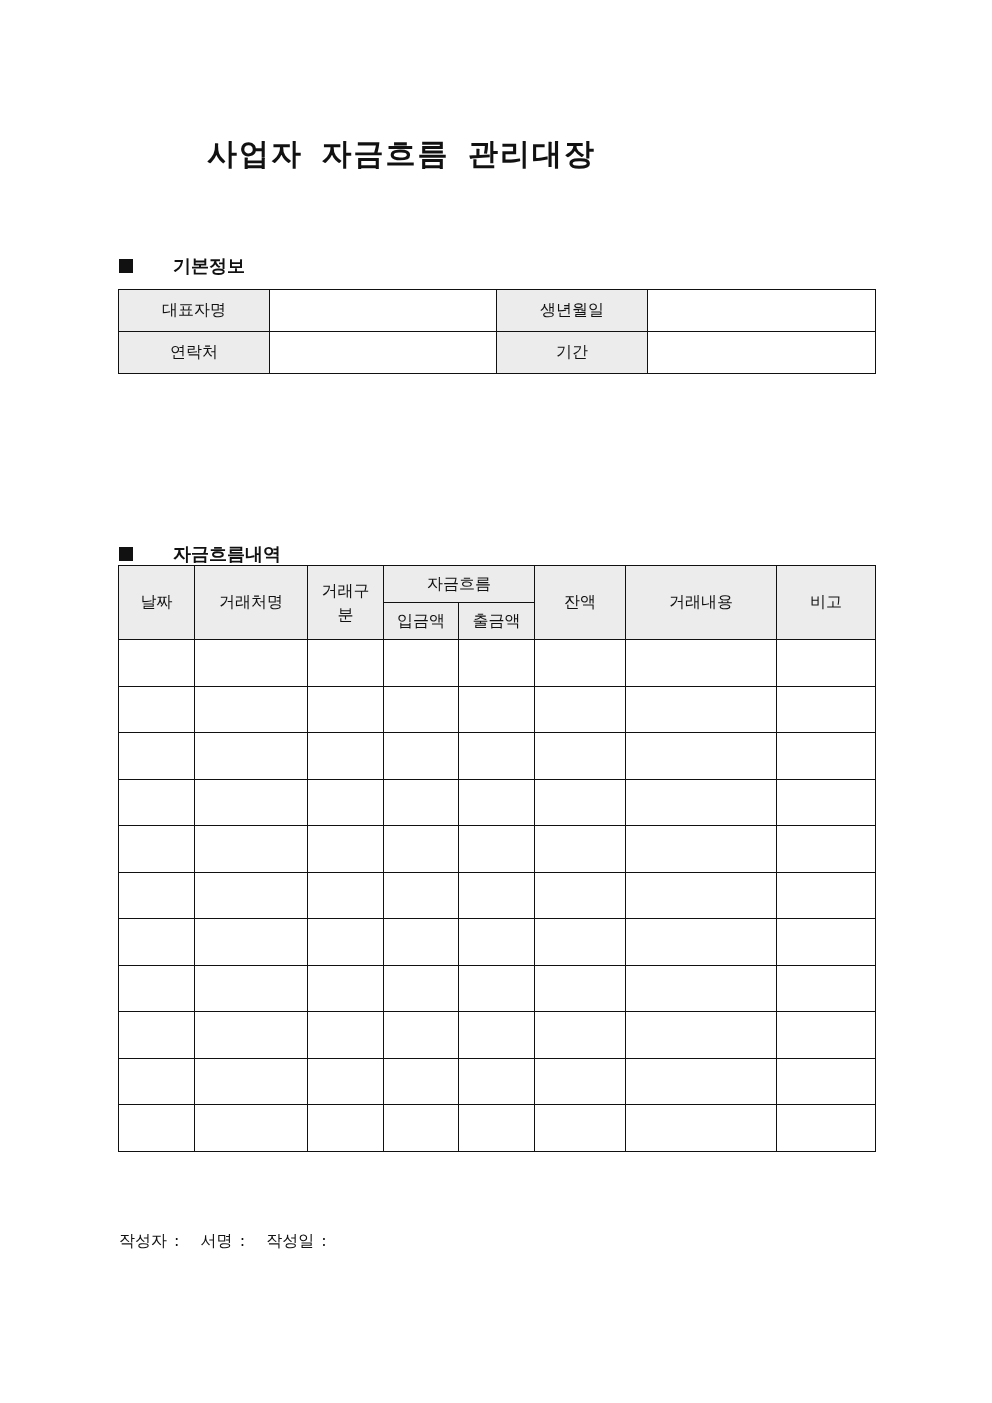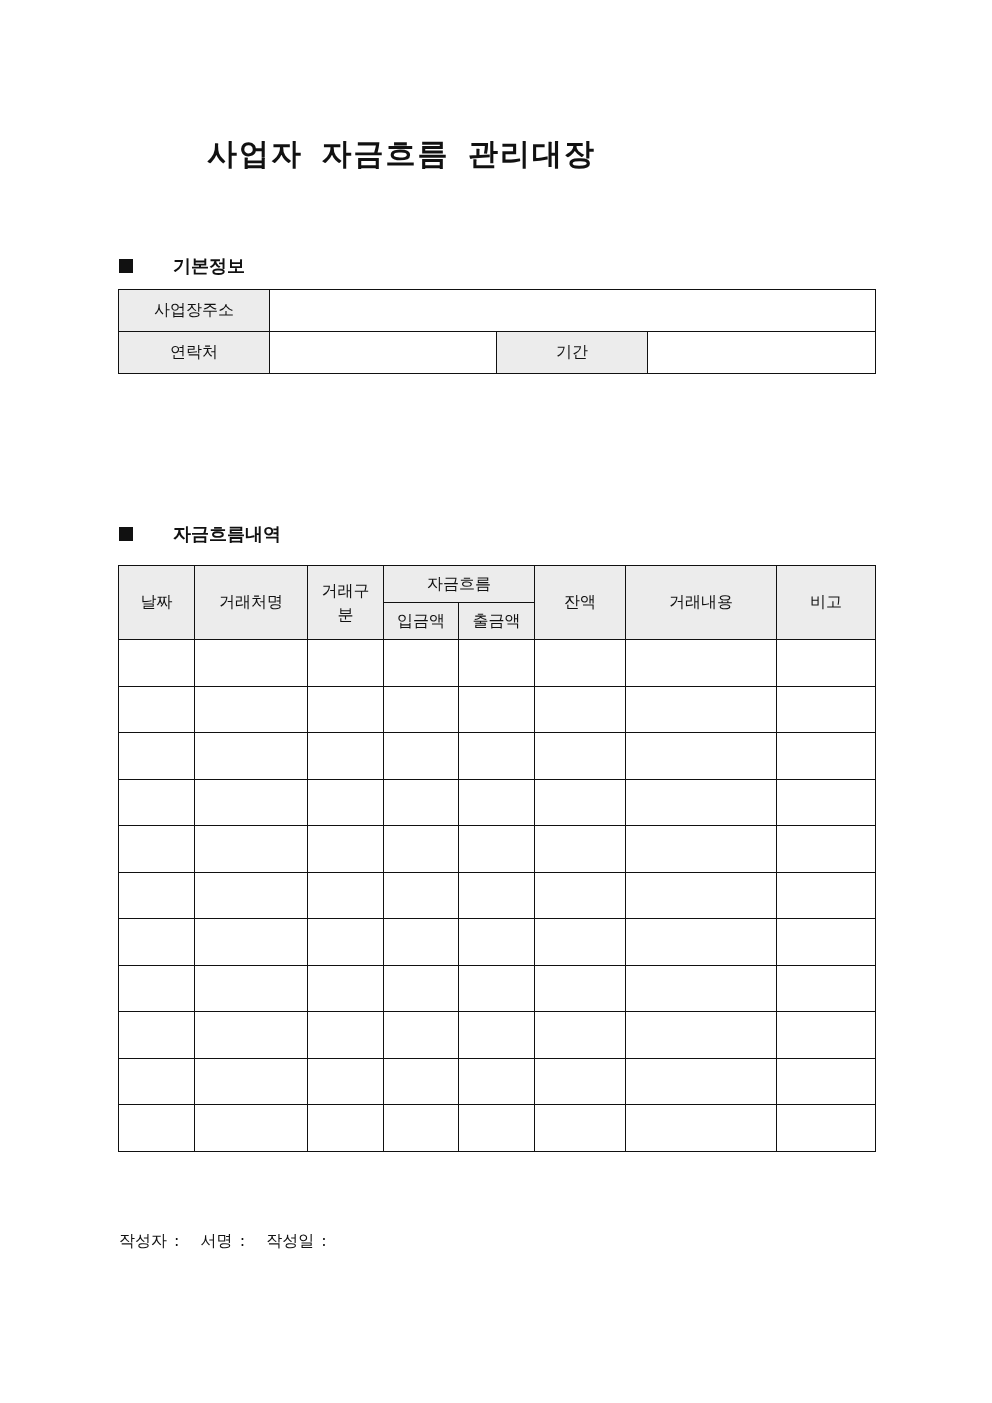--- a/index.html
+++ b/index.html
@@ -32,33 +32,35 @@
 
 <table class="info">
   <colgroup>
       <col style="width:151px">
       <col style="width:227px">
       <col style="width:151px">
       <col style="width:228px">
     </colgroup>
   <tbody>
   <tr>
-    <td class="lbl">사업장주소</td>
-    <td colspan="3"></td>
+    <td class="lbl">대표자명</td>
+    <td></td>
+    <td class="lbl">생년월일</td>
+    <td></td>
   </tr>
   <tr>
     <td class="lbl">연락처</td>
     <td></td>
     <td class="lbl">기간</td>
     <td></td>
   </tr>
 </tbody>
   </table>
 
-<div class="section" style="top:522px;">
+<div class="section" style="top:542px;">
   <span class="sq"></span>
   <span>자금흐름내역</span>
 </div>
 
 <table class="flow">
   <colgroup>
     <col style="width:76px">
       <col style="width:113px">
       <col style="width:76px">
       <col style="width:75px">

